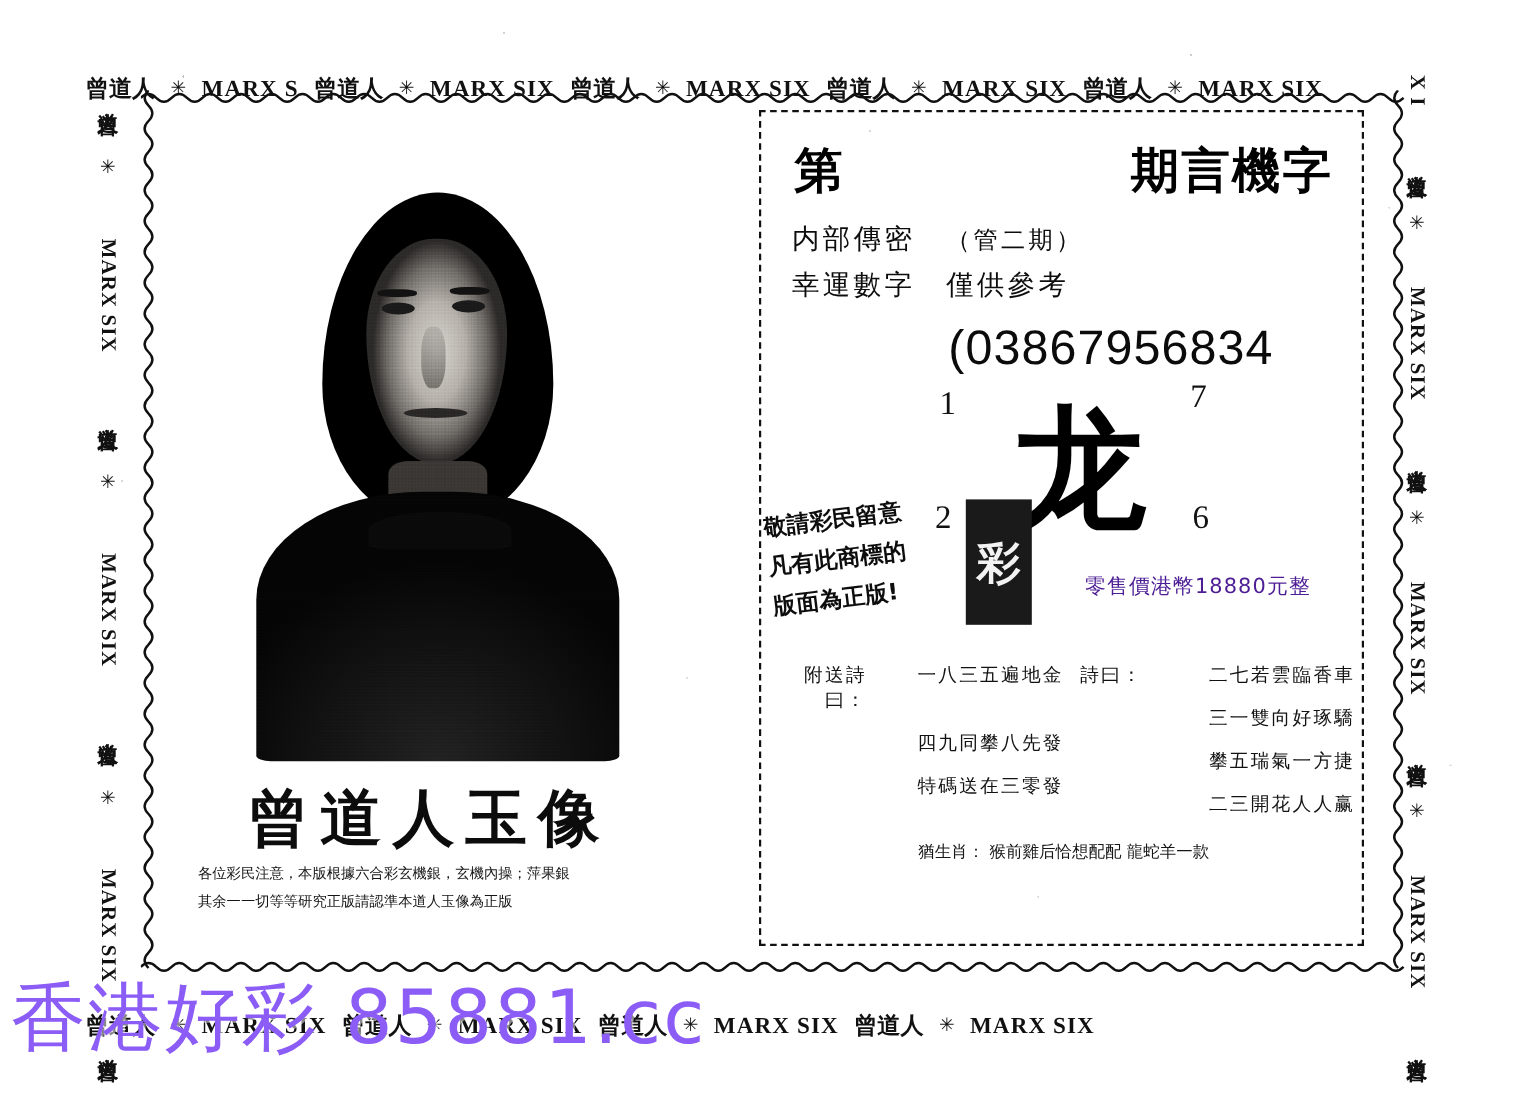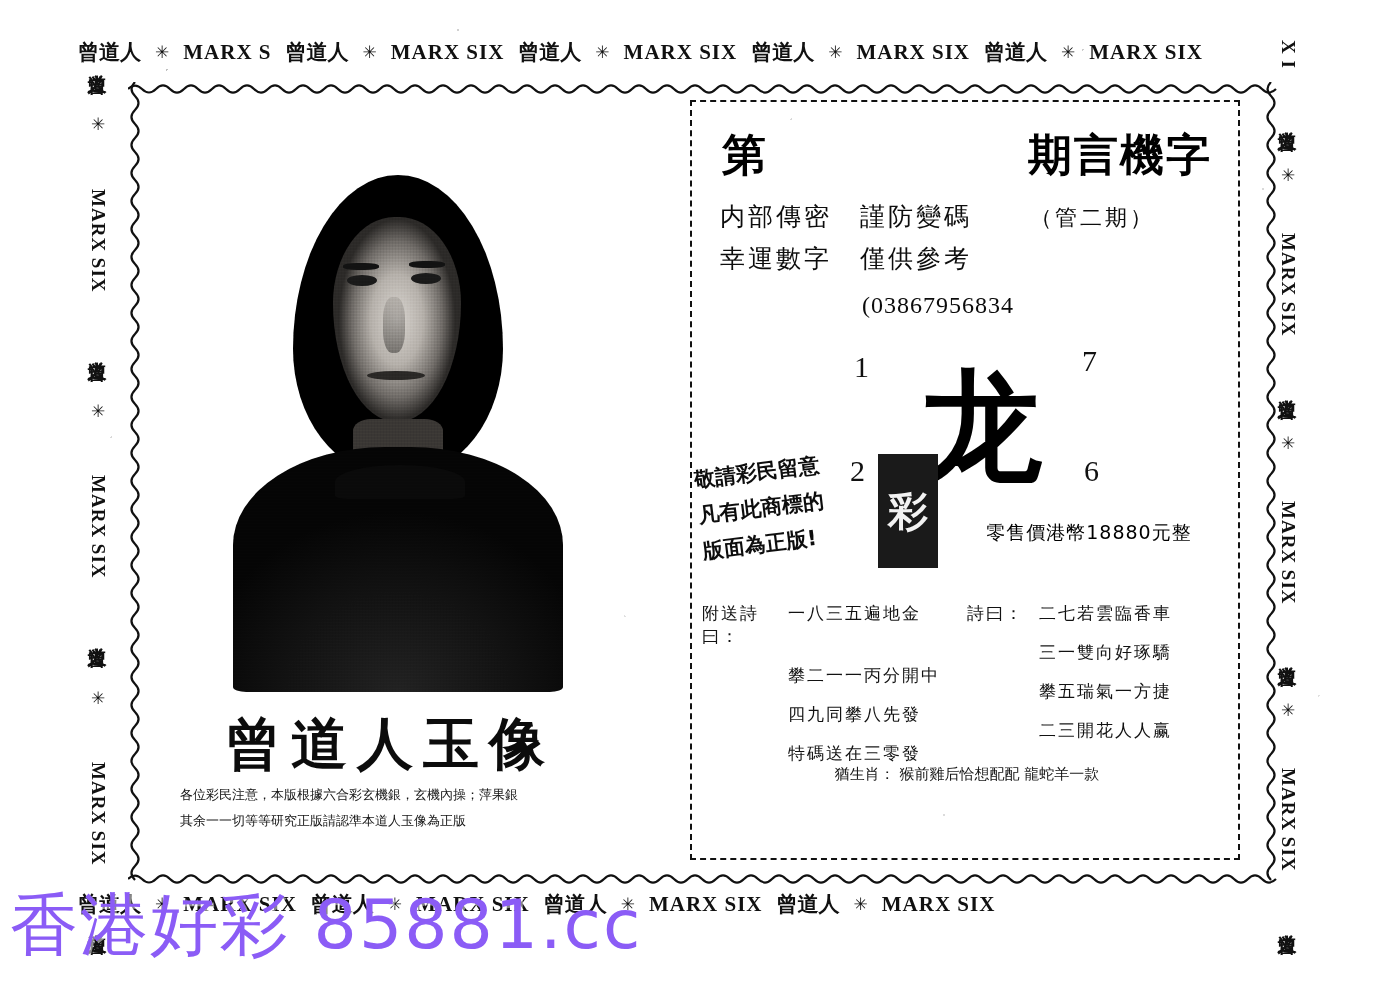--- a/index.html
+++ b/index.html
@@ -21,21 +21,21 @@
       radial-gradient(circle at 91% 19%, rgba(0,0,0,.15) 0 1px, transparent 1px),
       radial-gradient(circle at 8% 44%, rgba(0,0,0,.15) 0 1px, transparent 1px),
       radial-gradient(circle at 45% 62%, rgba(0,0,0,.12) 0 1px, transparent 1px),
       radial-gradient(circle at 68% 82%, rgba(0,0,0,.14) 0 1px, transparent 1px),
       radial-gradient(circle at 26% 88%, rgba(0,0,0,.12) 0 1px, transparent 1px),
       radial-gradient(circle at 95% 70%, rgba(0,0,0,.12) 0 1px, transparent 1px);
     pointer-events:none;
   }
 
   
-  .band{position:absolute;font-weight:bold;color:#111;white-space:nowrap;}
+  .band{position:absolute;font-weight:bold;color:#111;white-space:nowrap;margin-top:28px;}
   .band .mx{font-family:"Liberation Serif", serif;letter-spacing:1px;}
   .band .cn{font-family:"DejaVu Sans", sans-serif;}
   .star{font-family:"DejaVu Sans", sans-serif;font-size:17px;}
 
   .band-top{top:38px;left:78px;width:1220px;display:flex;align-items:center;gap:14px;font-size:21px;}
   .band-bottom{top:890px;left:78px;width:1220px;display:flex;align-items:center;gap:14px;font-size:21px;}
   .band-left{top:60px;left:78px;height:860px;width:40px;display:flex;flex-direction:column;align-items:center;justify-content:space-between;font-size:19px;}
   .band-right{top:40px;left:1268px;height:880px;width:40px;display:flex;flex-direction:column;align-items:center;justify-content:space-between;font-size:19px;}
   .vert{writing-mode:vertical-rl;text-orientation:mixed;font-weight:bold;}
 
@@ -106,52 +106,52 @@
     font-size:44px;display:flex;align-items:center;justify-content:space-between;
     letter-spacing:2px;
   }
   .panel-title .gap{flex:0 0 40px;}
   .sub-lines{position:absolute;left:28px;top:98px;width:500px;font-family:"DejaVu Sans", sans-serif;font-size:25px;color:#0d0d0d;}
   .sub-row{display:flex;align-items:flex-end;margin-bottom:9px;letter-spacing:3px;}
   .sub-row .c1{width:140px;}
   .sub-row .c2{width:170px;}
   .sub-row .c3{font-size:22px;}
   .code{
-    position:absolute;left:170px;top:190px;font-family:Liberation Serif, serif;
-    font-size:24px;letter-spacing:1px;color:#0b0b0b;
+    position:absolute;left:170px;top:190px;font-family:Liberation Sans, sans-serif;
+    font-size:44px;letter-spacing:1px;color:#0b0b0b;
   }
   .bignum{position:absolute;font-family:"Liberation Serif", serif;font-size:30px;color:#111;}
   .n1{left:162px;top:248px;}
   .n7{left:390px;top:242px;}
   .n2{left:158px;top:352px;}
   .n6{left:392px;top:352px;}
   .zodiac{
     position:absolute;left:200px;top:255px;width:180px;height:140px;
     font-family:"DejaVu Sans", sans-serif;font-weight:bold;font-size:120px;line-height:140px;
     color:#000;text-align:center;
   }
   .stamp{
     position:absolute;left:186px;top:352px;width:60px;height:114px;
     background:#1a1a1a;
     display:flex;align-items:center;justify-content:center;
   }
   .stamp span{color:#f2f2f2;font-family:"DejaVu Sans", sans-serif;font-size:40px;font-weight:bold;}
   .price{
     position:absolute;left:262px;top:418px;width:270px;text-align:center;
-    font-family:"DejaVu Sans", sans-serif;font-size:19px;color:#000000;letter-spacing:1px;
+    font-family:"DejaVu Sans", sans-serif;font-size:19px;color:#4c1d95;letter-spacing:1px;
   }
   .notice{
     position:absolute;left:6px;top:350px;width:160px;
     font-family:"DejaVu Sans", sans-serif;font-size:21px;line-height:36px;color:#0d0d0d;
     transform:rotate(-7deg);font-weight:bold;
   }
 
   .poems{position:absolute;left:10px;top:500px;width:530px;display:flex;font-family:"DejaVu Sans", sans-serif;font-size:17px;color:#121212;}
   .poem-col{flex:1;}
-  .poem-row{display:flex;margin-bottom:16px;letter-spacing:2px;}
+  .poem-row{display:flex;margin-bottom:16px;letter-spacing:2px;text-align:right;}
   .poem-lbl{width:86px;}
   .poem-txt{flex:1;}
   .poem-col.right .poem-lbl{width:72px;}
 
   .zodiac-foot{
     position:absolute;left:20px;top:655px;width:510px;
     font-family:"DejaVu Sans", sans-serif;font-size:15px;color:#161616;line-height:34px;text-align:center;
   }
 
   
@@ -270,21 +270,20 @@
 
     <div class="panel-title">
       <span>第</span>
       <span class="gap"></span>
       <span>期言機字</span>
     </div>
 
     <div class="sub-lines">
       <div class="sub-row">
         <span class="c1">内部傳密</span>
-        <span class="c2">謹防變碼</span>
         <span class="c3">（管二期）</span>
       </div>
       <div class="sub-row">
         <span class="c1">幸運數字</span>
         <span class="c2">僅供參考</span>
         <span class="c3"></span>
       </div>
     </div>
 
     <div class="code">(03867956834</div>
@@ -309,24 +308,20 @@
     </div>
 
     <div class="poems">
       <div class="poem-col left">
         <div class="poem-row">
           <span class="poem-lbl">附送詩曰：</span>
           <span class="poem-txt">一八三五遍地金</span>
         </div>
         <div class="poem-row">
           <span class="poem-lbl"></span>
-          <span class="poem-txt">攀二一一丙分開中</span>
-        </div>
-        <div class="poem-row">
-          <span class="poem-lbl"></span>
           <span class="poem-txt">四九同攀八先發</span>
         </div>
         <div class="poem-row">
           <span class="poem-lbl"></span>
           <span class="poem-txt">特碼送在三零發</span>
         </div>
       </div>
       <div class="poem-col right">
         <div class="poem-row">
           <span class="poem-lbl">詩曰：</span>

